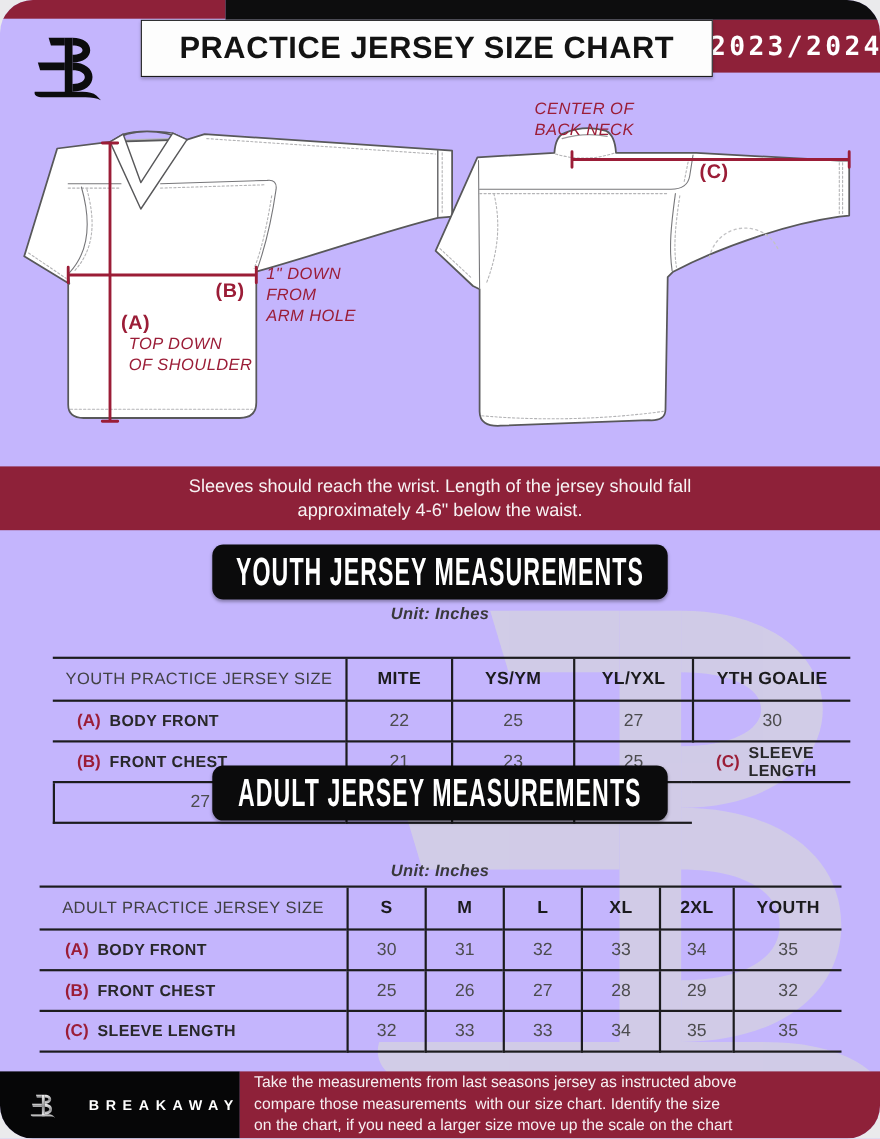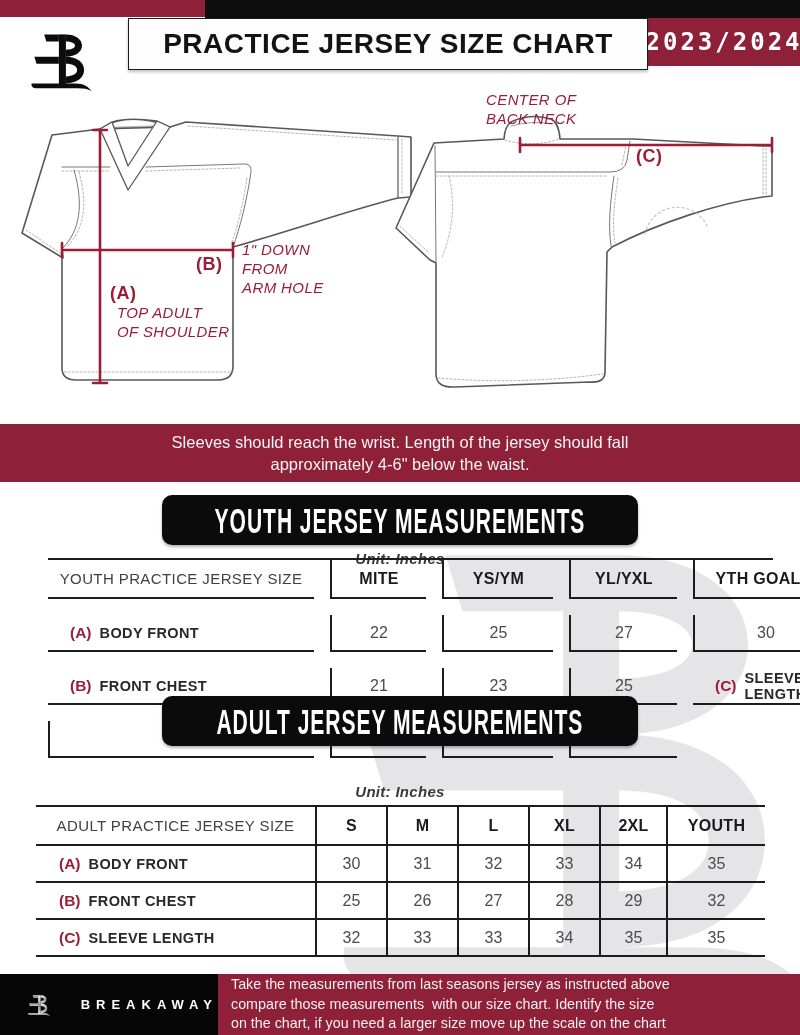--- a/index.html
+++ b/index.html
@@ -1,17 +1,17 @@
 <!DOCTYPE html>
 <html><head>
 <meta charset="utf-8">
 <style>
   html,body{margin:0;padding:0;background:#eaeaec;}
-  .page{position:relative;width:800px;height:1035px;background:#ffffff;overflow:hidden;
-        font-family:"Liberation Sans",sans-serif;}
+  .page{position:relative;width:800px;height:1035px;background:#c4b5fd;overflow:hidden;
+        font-family:"Liberation Sans",sans-serif;border-radius:30px;}
   .abs{position:absolute;}
 
   
   .strip-maroon{left:0;top:0;width:205px;height:17px;background:#8e2139;}
   .strip-black{left:205px;top:0;width:595px;height:18px;background:#0d0d0e;}
   .title-box{left:128px;top:18px;width:518px;height:50px;background:#fdfdfd;
              border:1px solid #1b1b1d;display:flex;align-items:center;justify-content:center;
              box-shadow:0 2px 3px rgba(0,0,0,.25);z-index:3;}
   .title-box span{font-size:28px;font-weight:bold;letter-spacing:.5px;color:#131313;white-space:nowrap;}
   .year-box{left:648px;top:18px;width:152px;height:48px;background:#8e2139;display:flex;
@@ -24,41 +24,41 @@
   .ann{color:#9b1d37;z-index:2;}
   .ann-italic{font-style:italic;font-size:15px;line-height:19px;letter-spacing:.4px;white-space:pre-line;}
   .ann-key{font-weight:bold;font-size:18px;letter-spacing:.5px;}
 
   
   .banner{left:0;top:424px;width:800px;height:58px;background:#8e2139;display:flex;
           align-items:center;justify-content:center;z-index:2;}
   .banner span{color:#f7f2f3;font-size:16.5px;line-height:22px;text-align:center;white-space:pre-line;}
 
   
-  .pill{left:50%;transform:translateX(-50%);width:476px;height:50px;background:#0b0b0c;
+  .pill{left:50%;transform:translateX(-50%);width:414px;height:50px;background:#0b0b0c;
         border-radius:10px;display:flex;align-items:center;justify-content:center;
         box-shadow:0 2px 3px rgba(0,0,0,.3);z-index:2;}
   .pill span{display:inline-block;font-weight:bold;font-size:34px;letter-spacing:1.5px;
              transform:scale(0.62,1.05);white-space:nowrap;color:#fff;}
   .unit{width:800px;text-align:center;font-style:italic;font-size:15px;color:#39393b;
         letter-spacing:.3px;z-index:2;font-weight:bold;}
 
   
   .tbl{display:grid;border-top:2px solid #1c1c1e;z-index:2;}
   .tbl .cell{display:flex;align-items:center;justify-content:center;
              border-bottom:2px solid #1c1c1e;height:35px;}
   .tbl .hcell{height:37px;}
   .tbl .vline{border-left:2px solid #1c1c1e;}
   .tbl .label-h{font-size:15px;color:#414144;letter-spacing:.4px;}
   .tbl .size-h{font-weight:bold;font-size:16px;color:#1b1b1d;letter-spacing:.3px;}
   .tbl .rowlab{justify-content:flex-start;}
   .tbl .key{color:#9b1d37;font-weight:bold;font-size:15.5px;margin-right:8px;}
   .tbl .rname{font-weight:bold;font-size:14.5px;color:#28282a;letter-spacing:.4px;}
   .tbl .val{font-size:16px;color:#4c4c4e;}
-  .youth-tbl{left:48px;top:558px;width:725px;grid-template-columns:266px 96px 111px 108px 144px;gap:16px;}
+  .youth-tbl{left:48px;top:597px;width:725px;grid-template-columns:266px 96px 111px 108px 144px;}
   .youth-tbl .rowlab{padding-left:22px;}
   .adult-tbl{left:36px;top:805px;width:729px;grid-template-columns:279px 71px 71px 71px 71px 67px 99px;}
   .adult-tbl .rowlab{padding-left:23px;}
 
   
   .footer{left:0;top:974px;width:800px;height:61px;display:flex;z-index:4;}
   .footer-left{width:218px;height:61px;background:#060607;display:flex;align-items:center;
                padding-left:26px;box-sizing:border-box;}
   .brand{color:#ffffff;font-weight:bold;font-size:13px;letter-spacing:6px;margin-left:10px;white-space:nowrap;padding-left:19px;}
   .footer-right{flex:1;background:#8e2139;display:flex;align-items:center;
@@ -163,21 +163,21 @@
   </svg>
 
   <div class="abs ann ann-italic" style="left:486px;top:90px;">CENTER OF
 BACK NECK</div>
   <div class="abs ann ann-key" style="left:636px;top:146px;">(C)</div>
   <div class="abs ann ann-key" style="left:196px;top:254px;">(B)</div>
   <div class="abs ann ann-italic" style="left:242px;top:240px;">1" DOWN
 FROM
 ARM HOLE</div>
   <div class="abs ann ann-key" style="left:110px;top:283px;">(A)</div>
-  <div class="abs ann ann-italic" style="left:117px;top:303px;">TOP ADULT
+  <div class="abs ann ann-italic" style="left:117px;top:303px;">TOP DOWN
 OF SHOULDER</div>
 
   <div class="abs banner">
     <span>Sleeves should reach the wrist. Length of the jersey should fall
 approximately 4-6" below the waist.</span>
   </div>
 
   <div class="abs pill" style="top:495px;">
     <span>YOUTH JERSEY MEASUREMENTS</span>
   </div>

